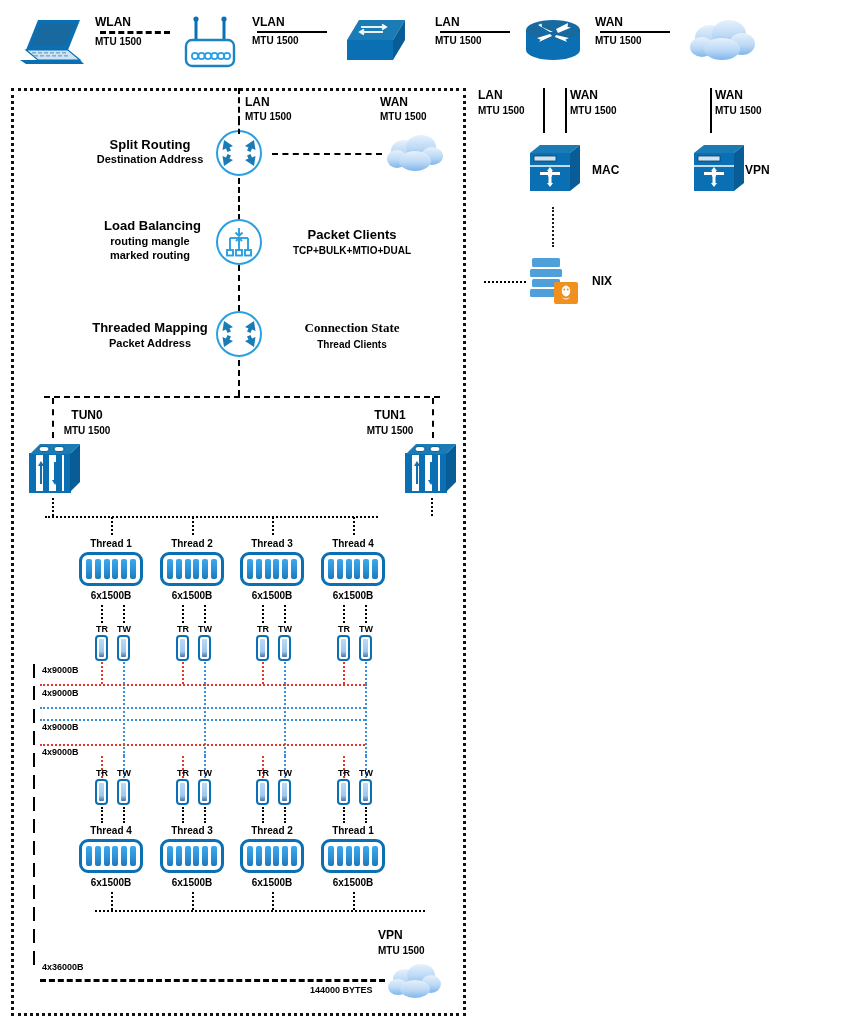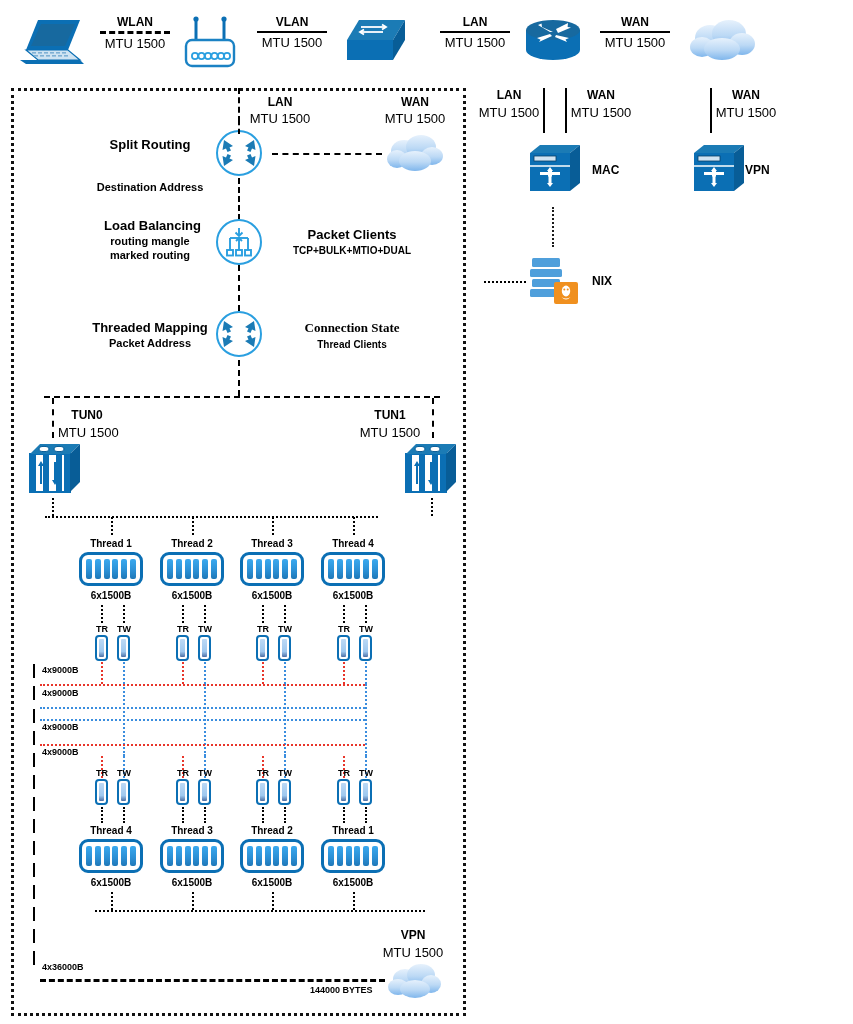--- a/index.html
+++ b/index.html
@@ -22,23 +22,23 @@
     white-space:nowrap;
     line-height:1.25;
   }
   .t13{font-size:13px;}
   .t12{font-size:12px;}
   .t11{font-size:11px;}
   .t10{font-size:10px;}
   .t9{font-size:9px;}
 
   
-  .linkgrp{position:absolute;text-align:center;white-space:nowrap;}
+  .linkgrp{position:absolute;white-space:nowrap;}
   .linkgrp .nm{font-size:12px;font-weight:bold;color:#000;}
-  .linkgrp .mtu{font-size:13px;font-weight:normal;color:#000;}
+  .linkgrp .mtu{font-size:10px;font-weight:bold;color:#000;}
   .rule-solid{height:0;border-top:2px solid #000;margin:2px auto 2px auto;}
   .rule-dash{height:0;border-top:3px dashed #000;margin:2px auto 2px auto;}
 
   
   .vdash{position:absolute;border-left:2px dashed #000;}
   .vdot{position:absolute;border-left:2px dotted #000;}
   .vsolid{position:absolute;border-left:2px solid #000;}
   .hdash{position:absolute;border-top:2px dashed #000;}
   .hdot{position:absolute;border-top:2px dotted #000;}
   .hdot-red{position:absolute;border-top:2px dotted #e8352a;}
@@ -303,21 +303,21 @@
         <path d="M24 31 L24 27 L20.5 30.5 L24 34 L24 32 L32 32 L32 29 L24 29 Z"></path>
         <path d="M22 24 L25 28 L19 28 Z"></path>
         <path d="M22 44 L25 40 L19 40 Z"></path>
         <rect x="20.5" y="27.5" width="3" height="13"></rect>
       </g>
     </svg>
   </div>
   <div class="lbl t12" style="left:745px;top:163px;">VPN</div>
 
   <div class="lbl t13" style="left:80px;top:137px;width:140px;">Split Routing</div>
-  <div class="lbl t11" style="left:70px;top:153px;width:160px;margin-top:28px;">Destination Address</div>
+  <div class="lbl t11" style="left:70px;top:153px;width:160px;">Destination Address</div>
 
   <div class="circ" style="left:216px;top:130px;width:46px;height:46px;">
     <svg width="42" height="42" viewBox="0 0 42 42" style="margin:0px;">
       <g fill="#1b7bb5">
         <path d="M6 8 L15 14 L11.5 15.5 L13 18.5 L9.5 20 L8 16.5 L4.5 18 Z"></path>
         <path d="M36 8 L27 14 L30.5 15.5 L29 18.5 L32.5 20 L34 16.5 L37.5 18 Z"></path>
         <path d="M6 34 L15 28 L11.5 26.5 L13 23.5 L9.5 22 L8 25.5 L4.5 24 Z"></path>
         <path d="M36 34 L27 28 L30.5 26.5 L29 23.5 L32.5 22 L34 25.5 L37.5 24 Z"></path>
       </g>
     </svg>

